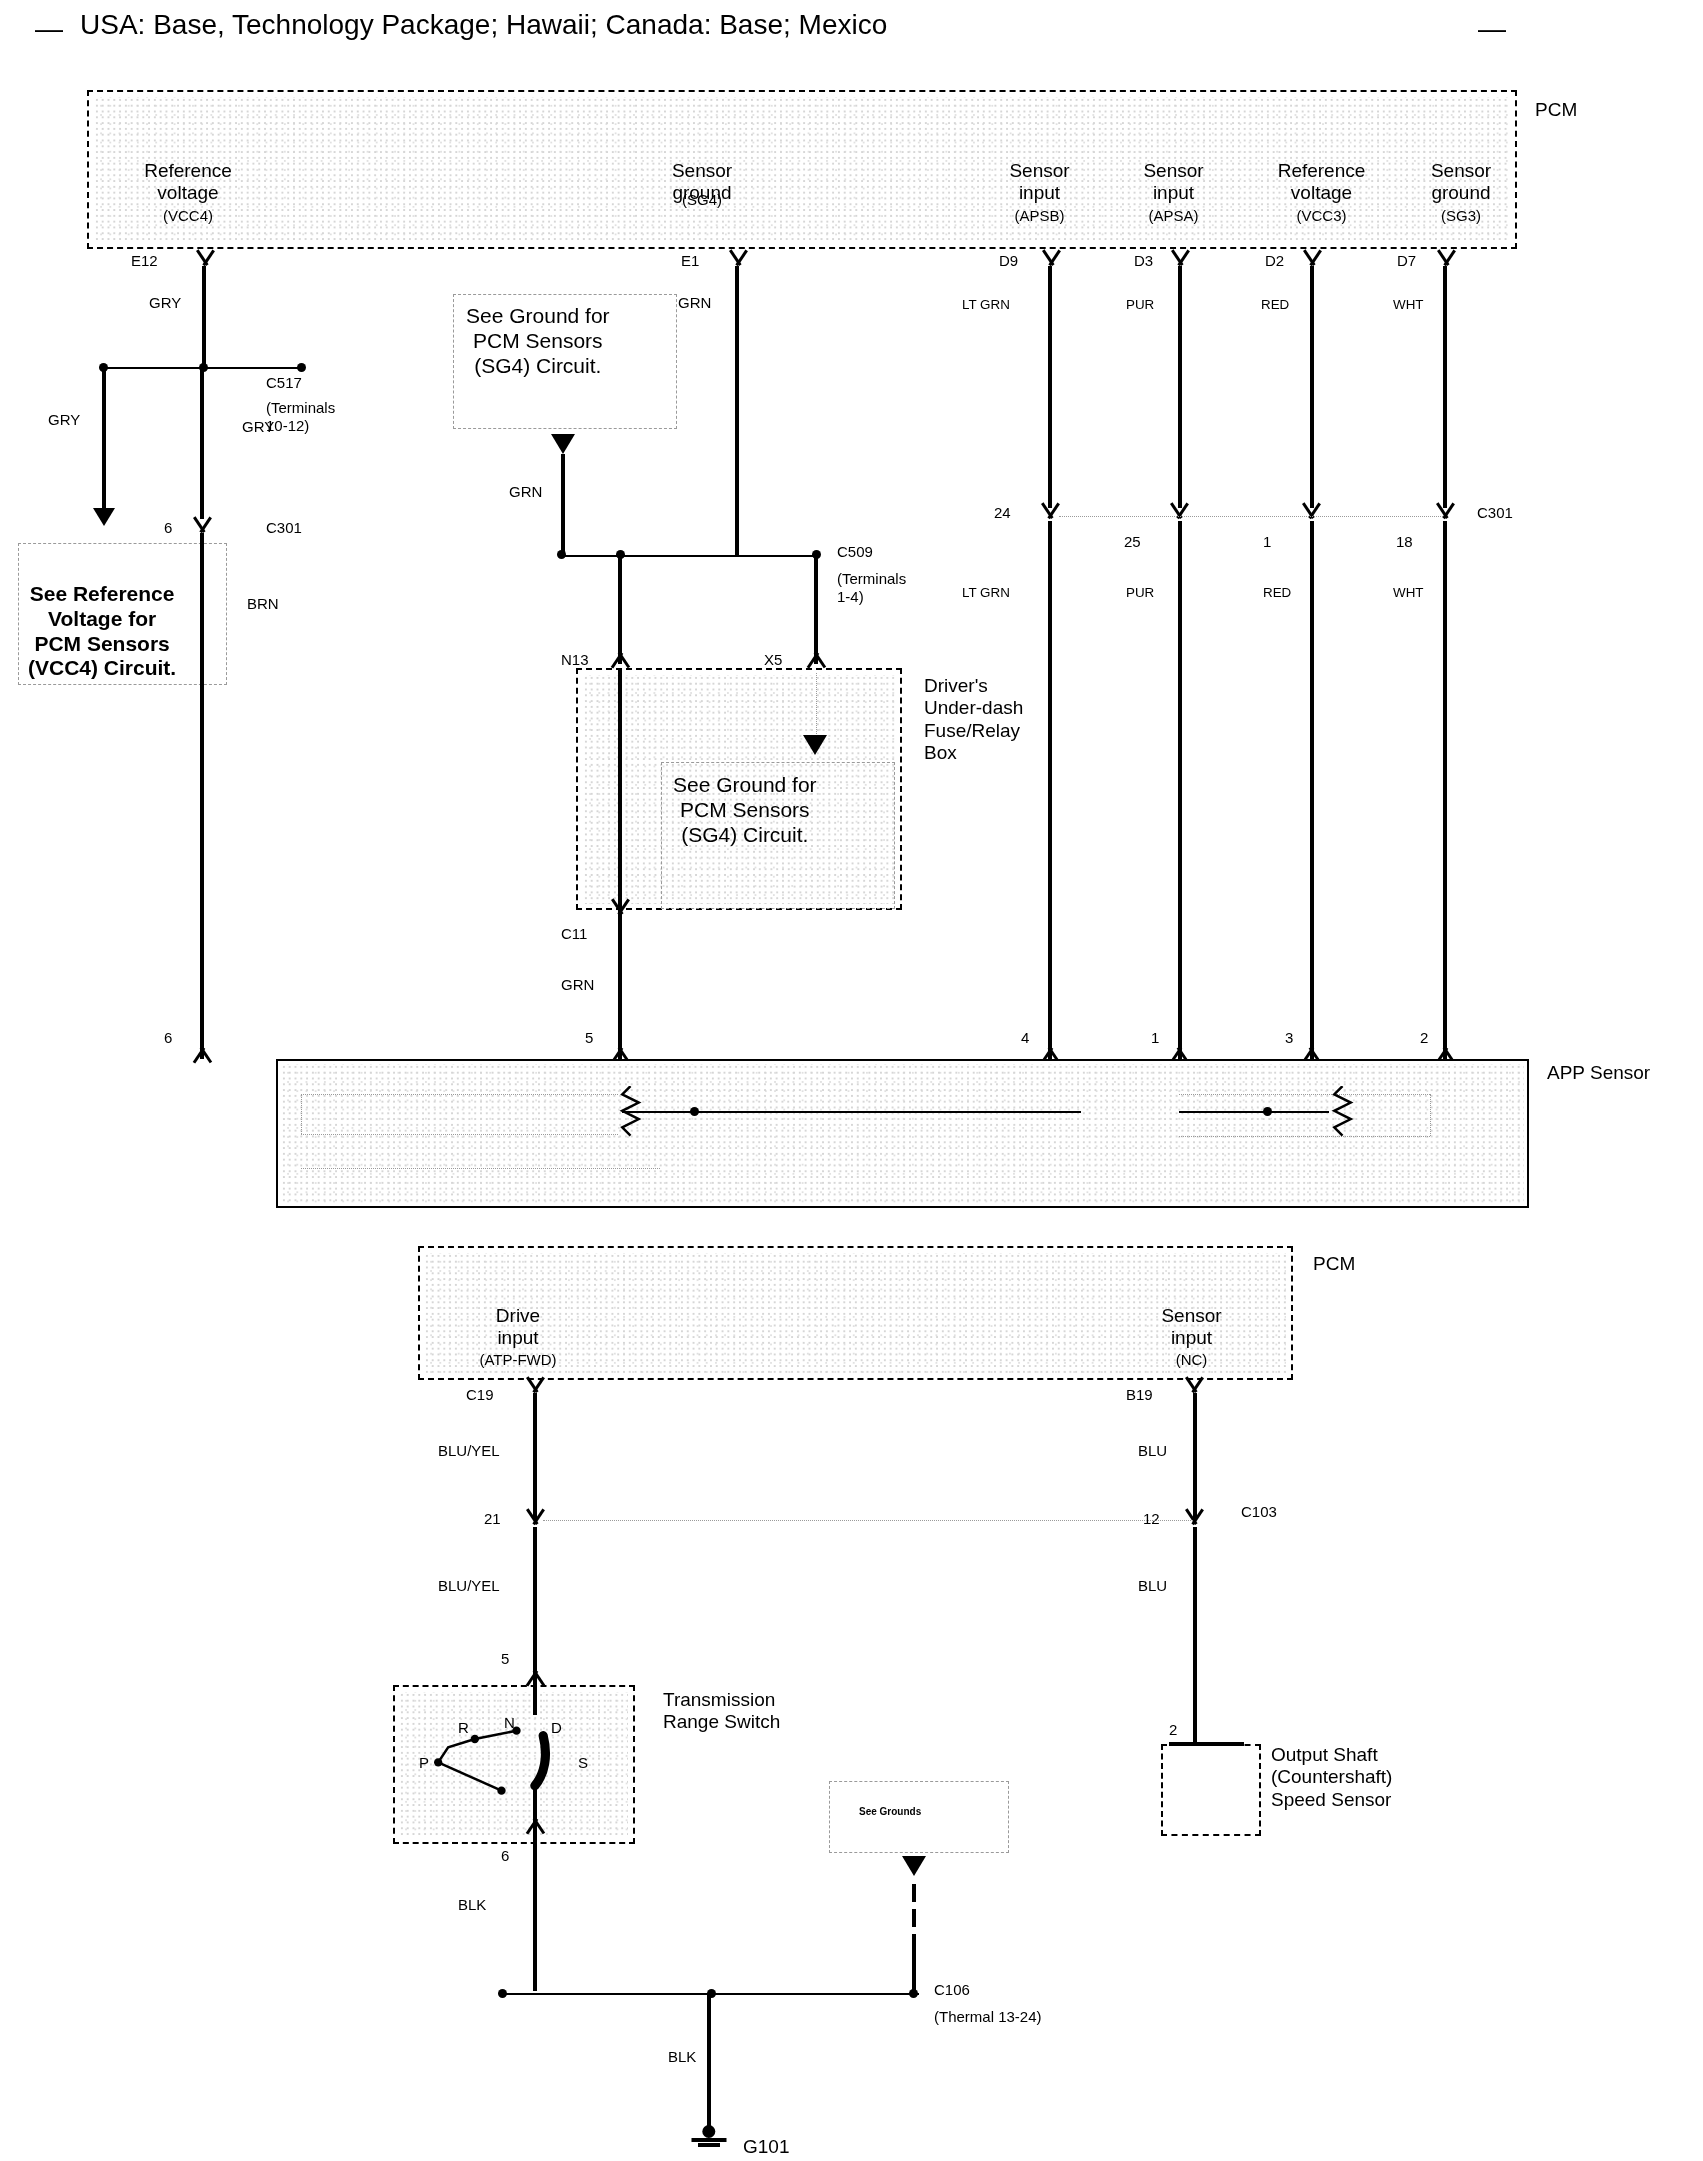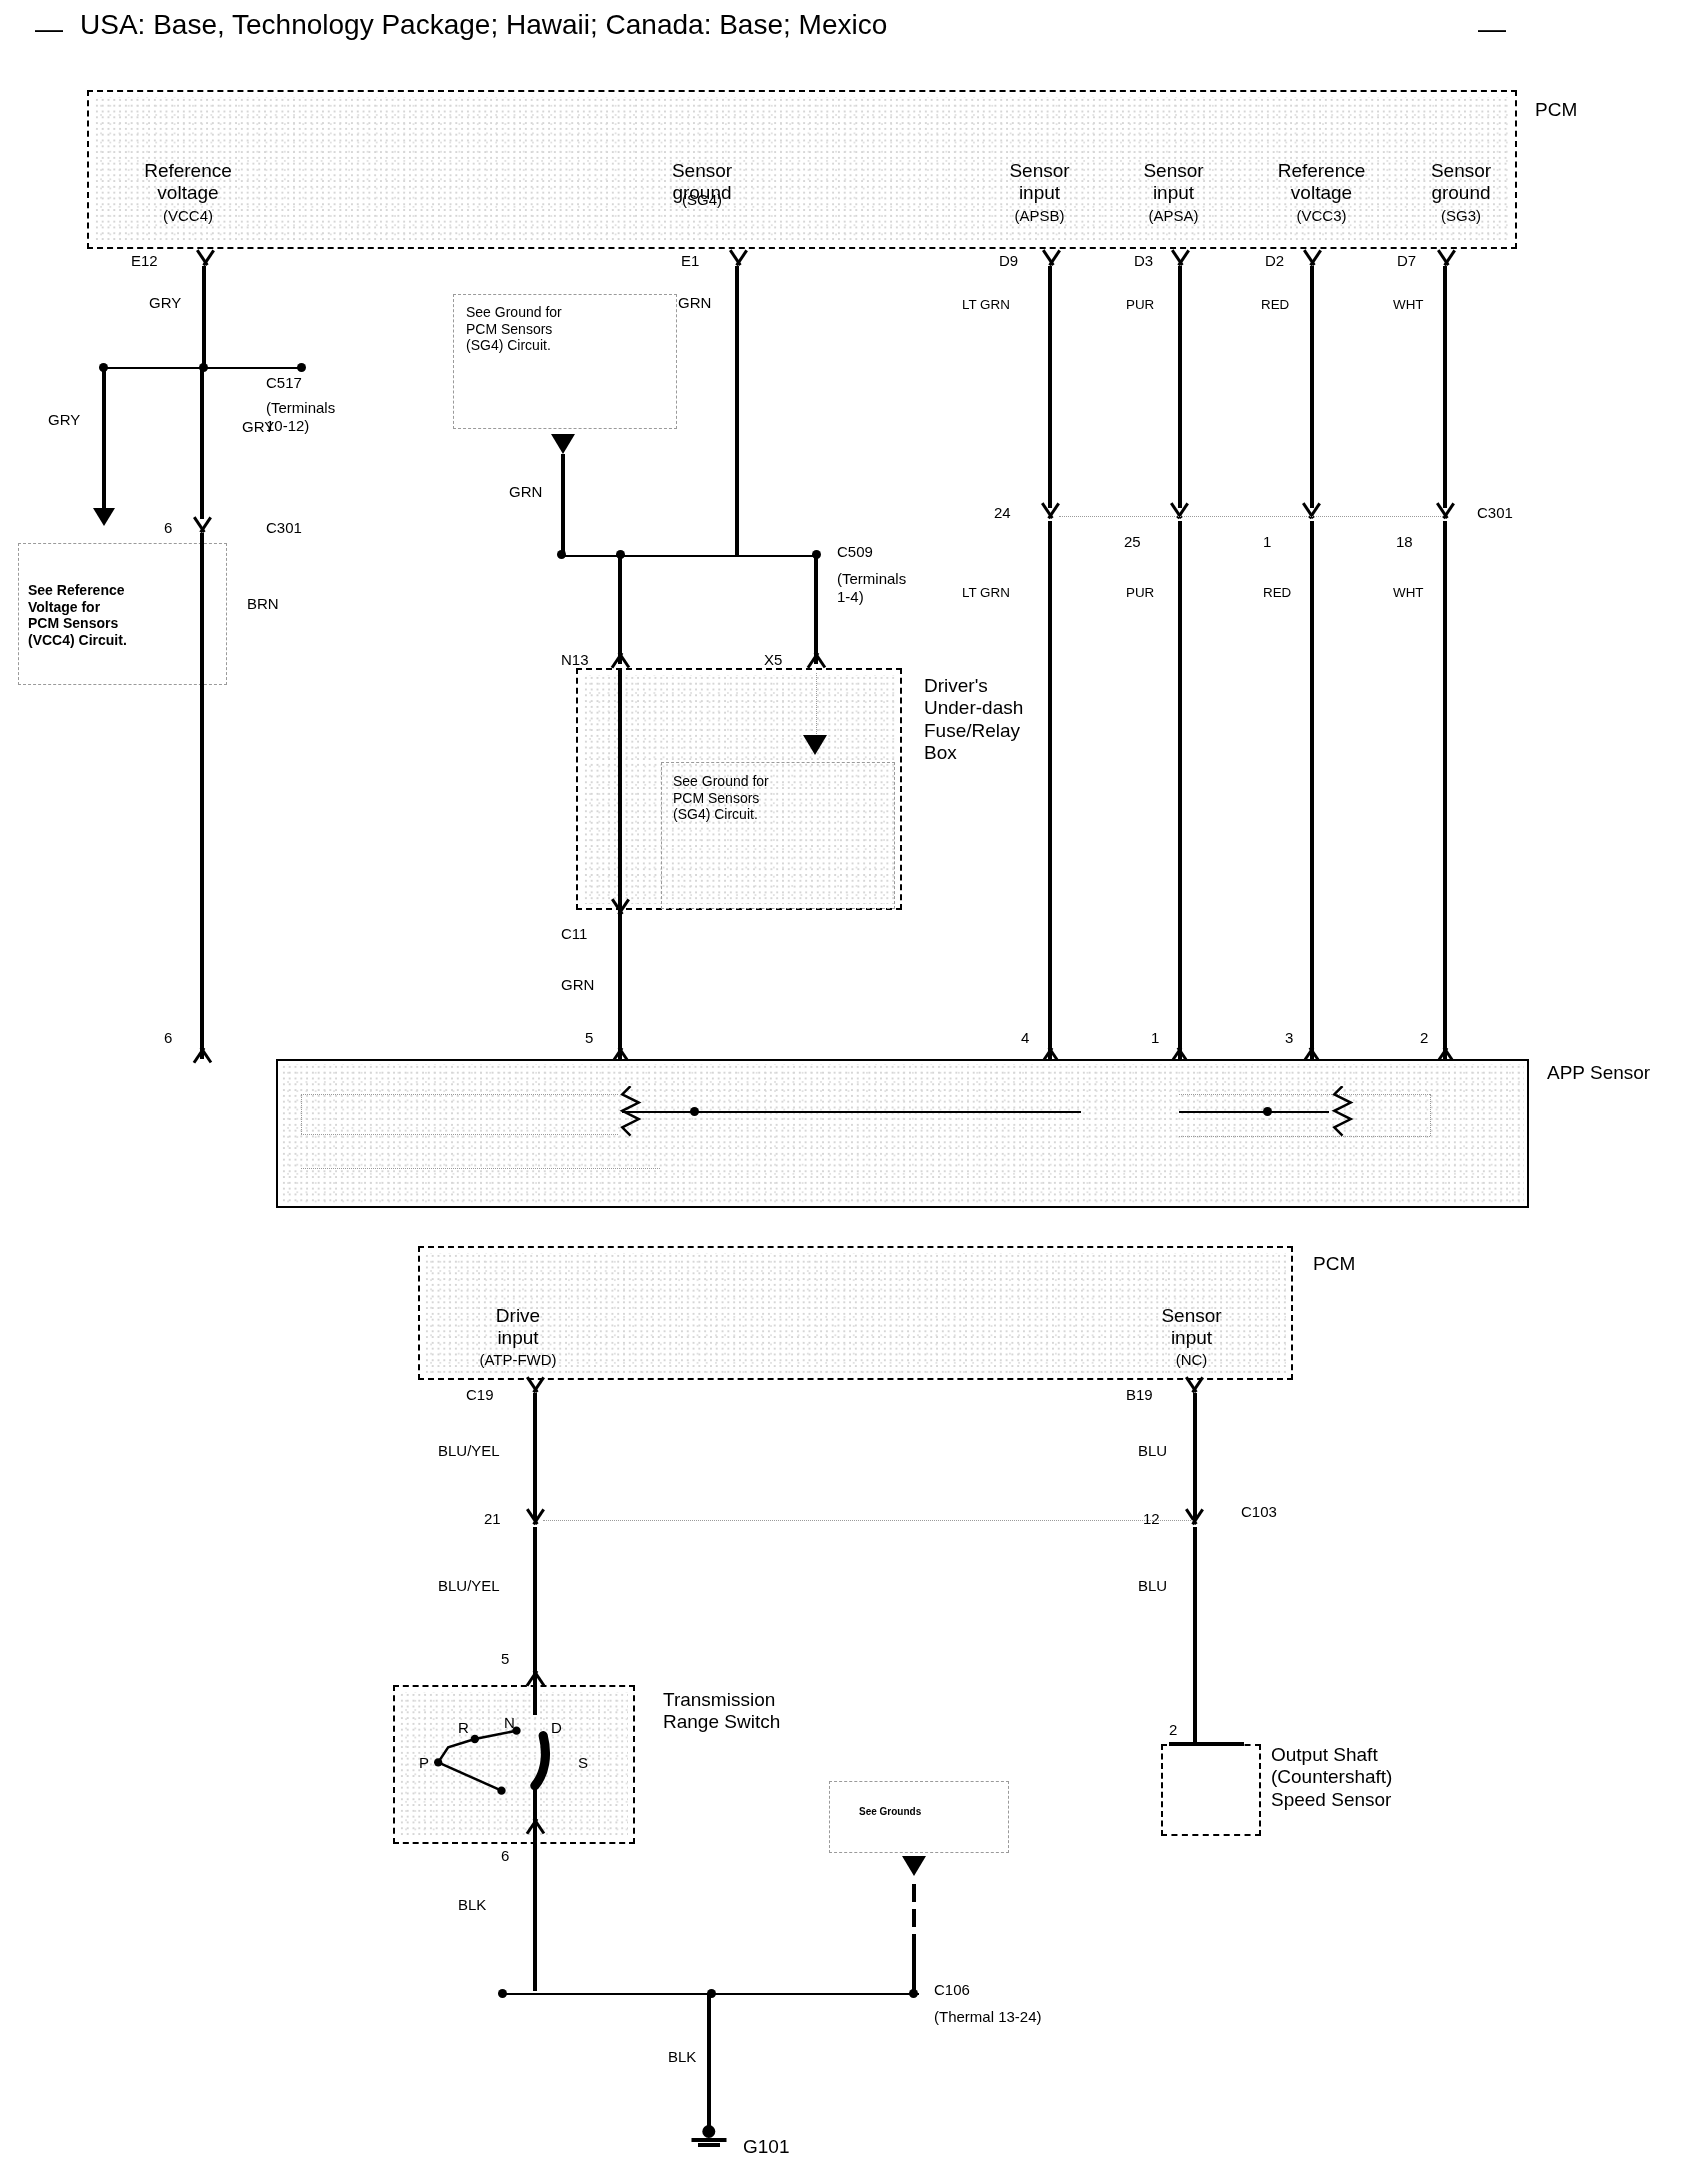--- a/index.html
+++ b/index.html
@@ -33,21 +33,22 @@
   .lbl {
     font-size: 19px;
   }
   .lbl-sm {
     font-size: 15px;
   }
   .lbl-xs {
     font-size: 13.4px;
   }
   .lbl-box {
-    font-size: 14px;
+    font-size: 21px;
+    text-align: center;
   }
   .lbl-bold-sm {
     font-size: 10px;
     font-weight: bold;
   }
   .ctr { text-align: center; }
 
   
   .vline {
     position: absolute;

